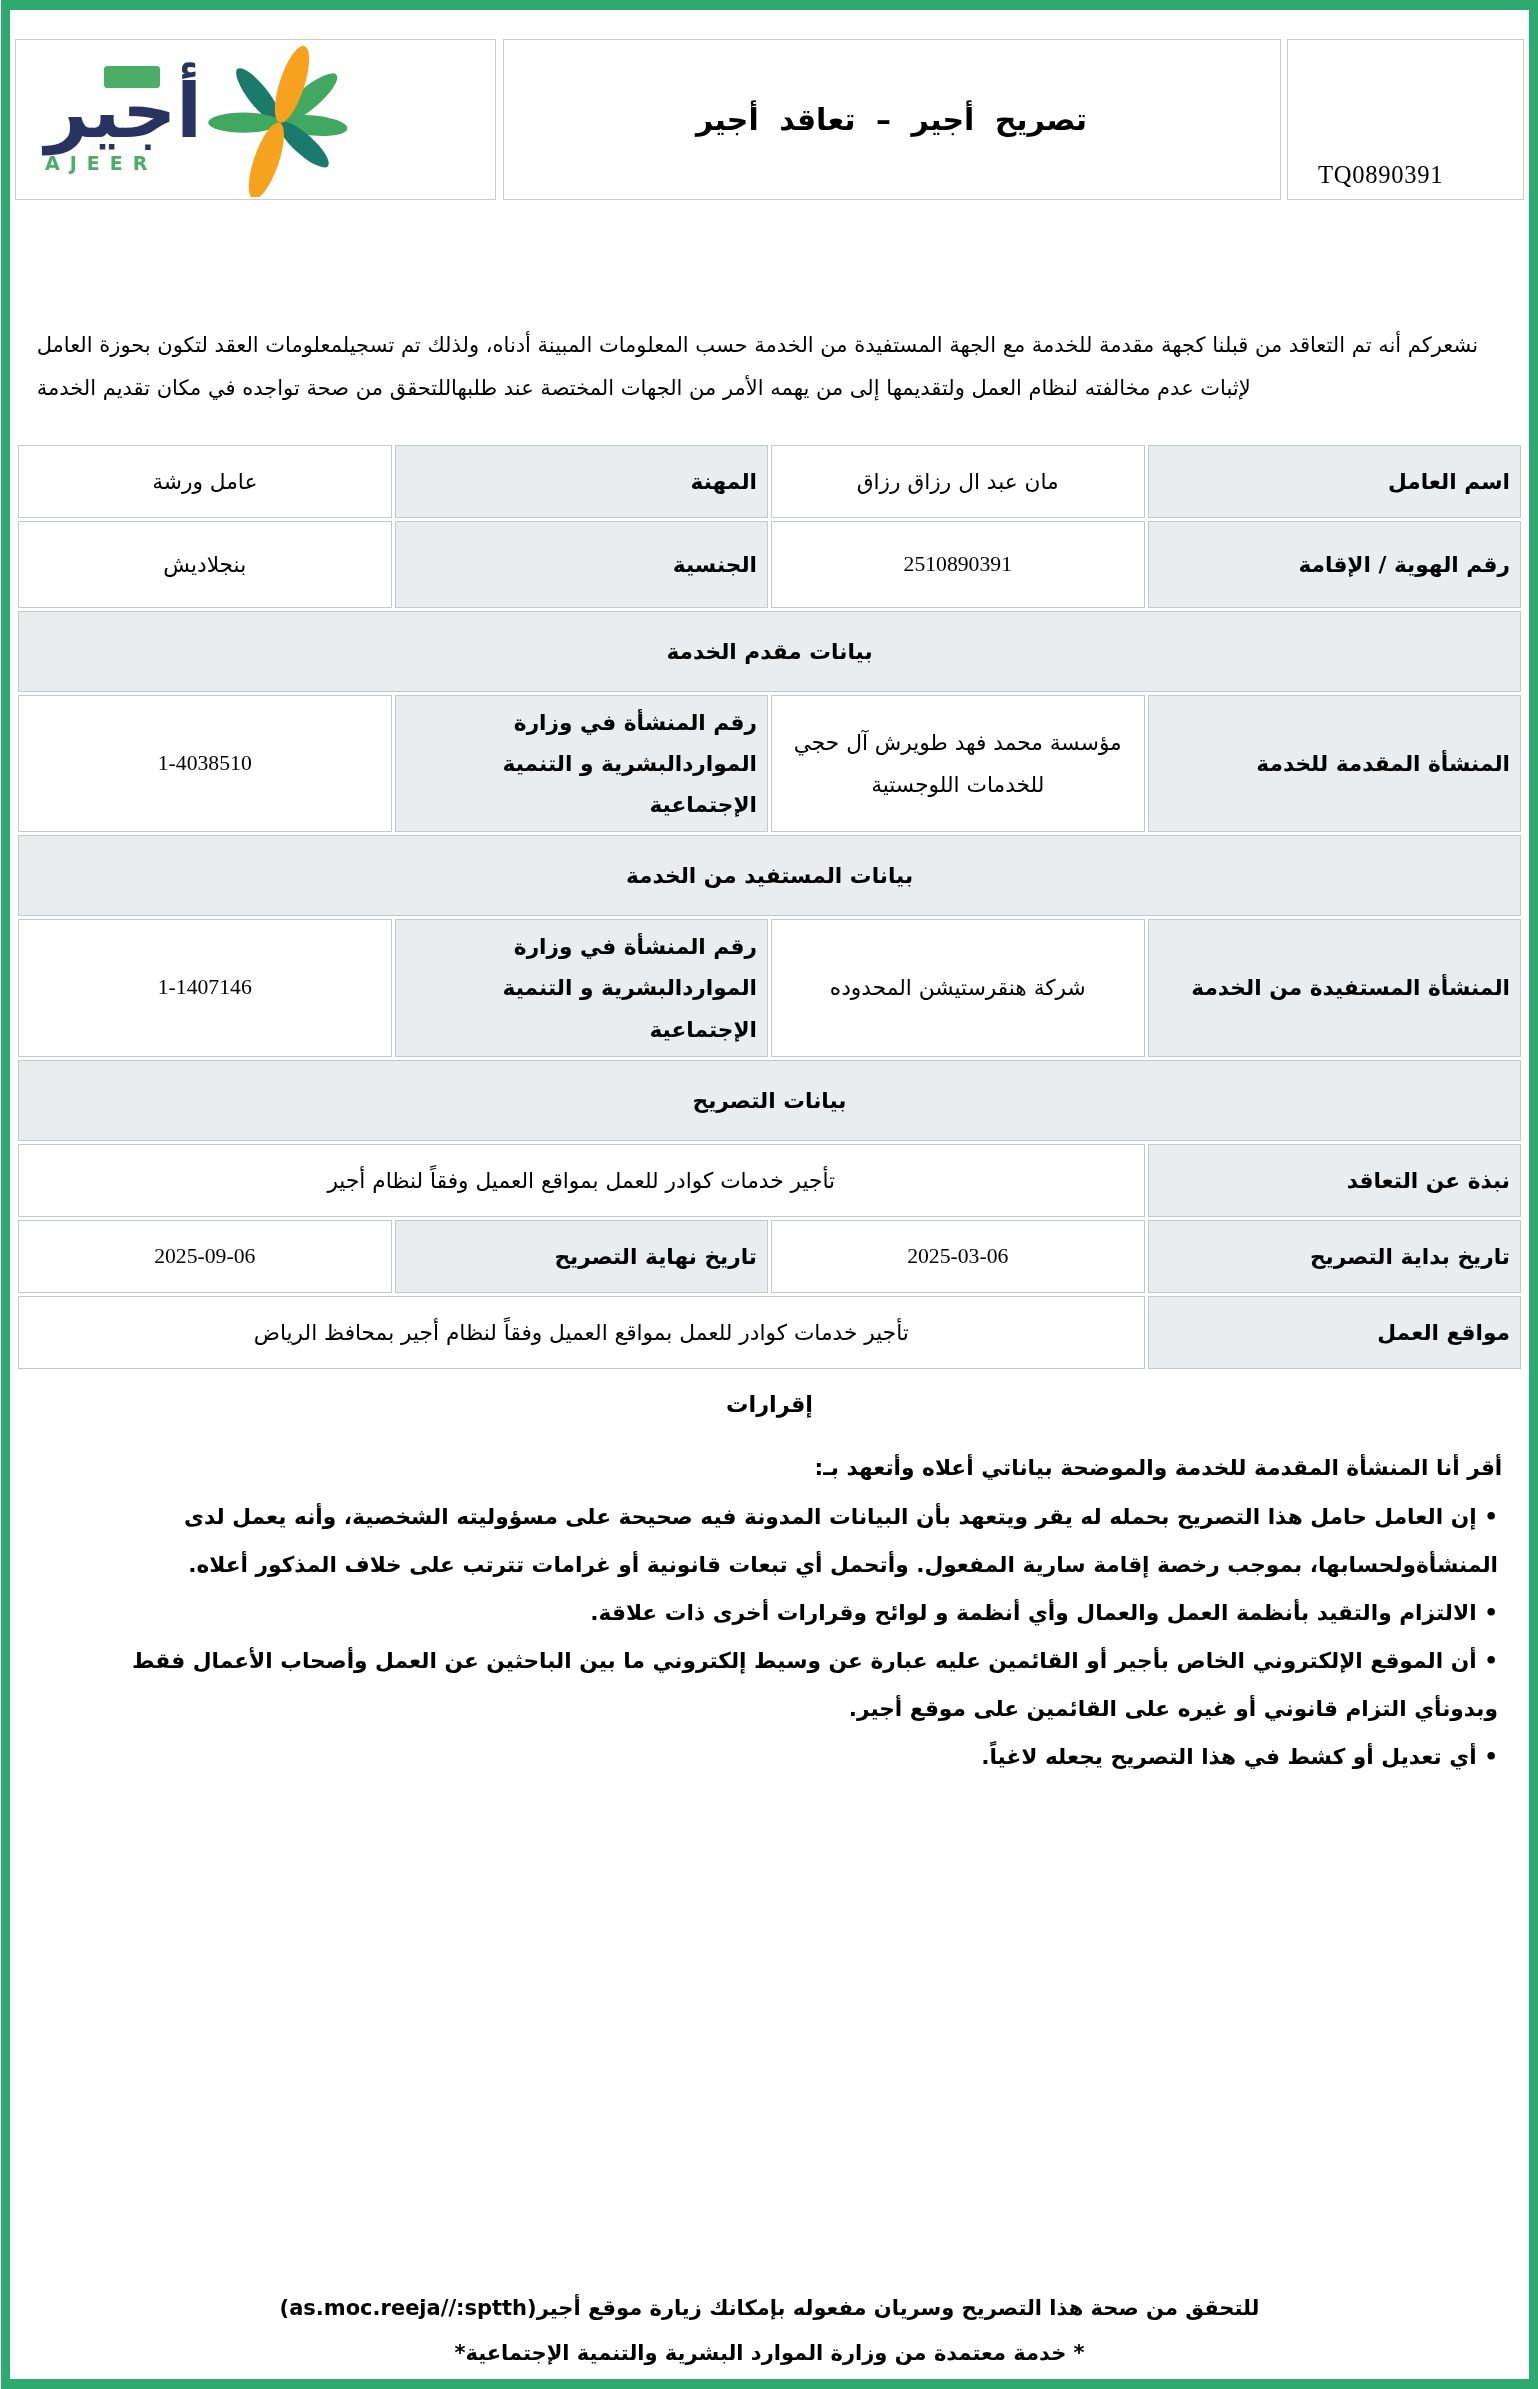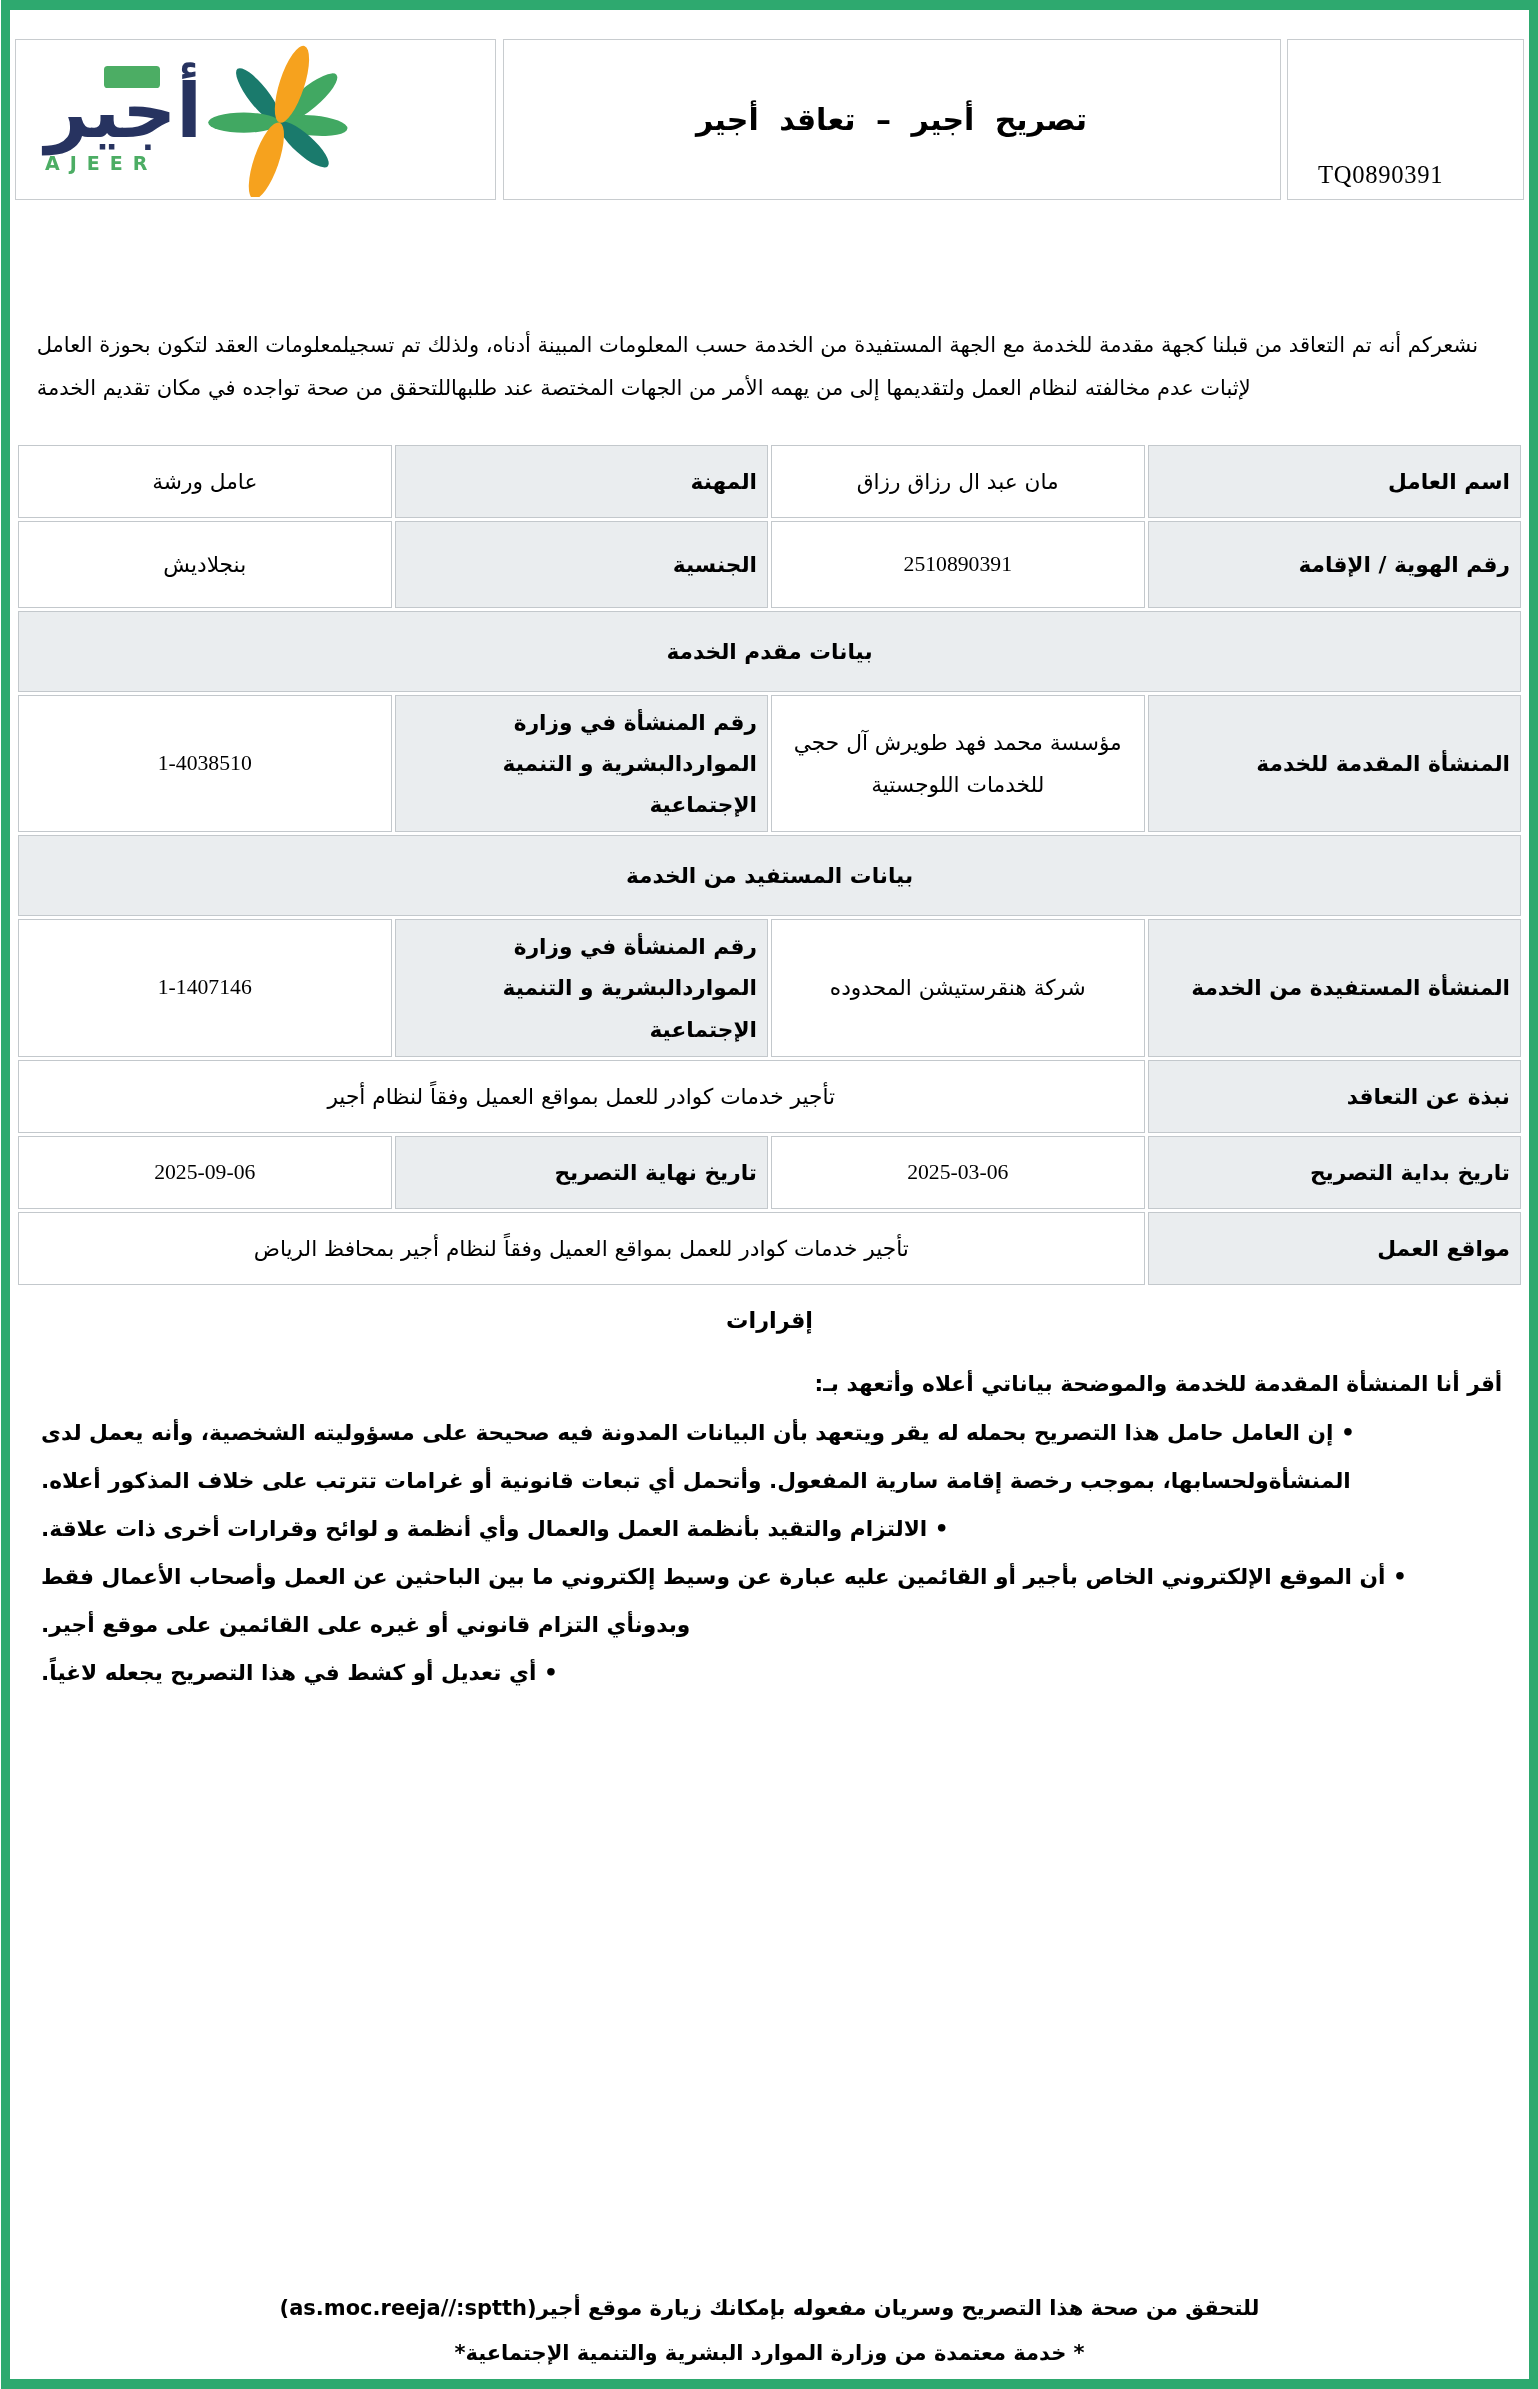--- a/index.html
+++ b/index.html
@@ -137,21 +137,21 @@
     font-size: 21.7px;
     font-weight: bold;
   }
   ul.decl-list {
     list-style: none;
     margin: 13px 26px 0 26px;
     font-size: 21.7px;
     font-weight: bold;
     line-height: 48px;
   }
-  ul.decl-list li { text-align: left; }
+  ul.decl-list li { text-align: right; }
   ul.decl-list li::before { content: "\2022\00A0"; }
 
   
   .footer {
     position: absolute;
     bottom: 2.9px; left: 0; right: 0;
     text-align: center;
     font-size: 21px;
     font-weight: bold;
     line-height: 45px;
@@ -239,20 +239,23 @@
         </tr>
         <tr>
           <td class="sec" colspan="4">بيانات المستفيد من الخدمة</td>
         </tr>
         <tr class="r-lg">
           <td class="lbl">المنشأة المستفيدة من الخدمة</td>
           <td class="val">شركة هنقرستيشن المحدوده</td>
           <td class="lbl">رقم المنشأة في وزارة المواردالبشرية و التنمية الإجتماعية</td>
           <td class="val num" dir="ltr">1-1407146</td>
         </tr>
+        <tr>
+          <td class="sec" colspan="4">بيانات التصريح</td>
+        </tr>
         <tr class="r-sm">
           <td class="lbl">نبذة عن التعاقد</td>
           <td class="val" colspan="3">تأجير خدمات كوادر للعمل بمواقع العميل وفقاً لنظام أجير</td>
         </tr>
         <tr class="r-sm">
           <td class="lbl">تاريخ بداية التصريح</td>
           <td class="val num" dir="ltr">2025-03-06</td>
           <td class="lbl">تاريخ نهاية التصريح</td>
           <td class="val num" dir="ltr">2025-09-06</td>
         </tr>

